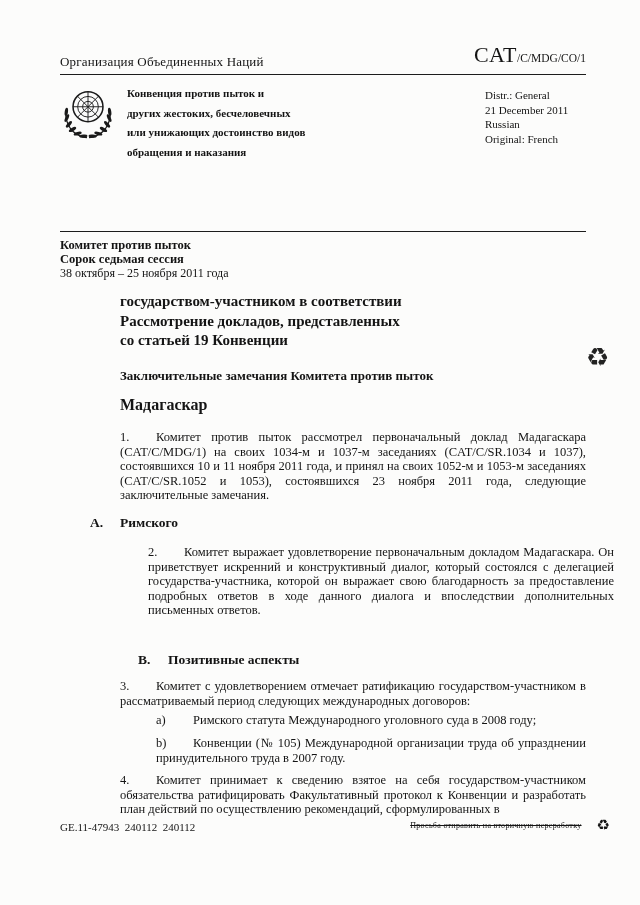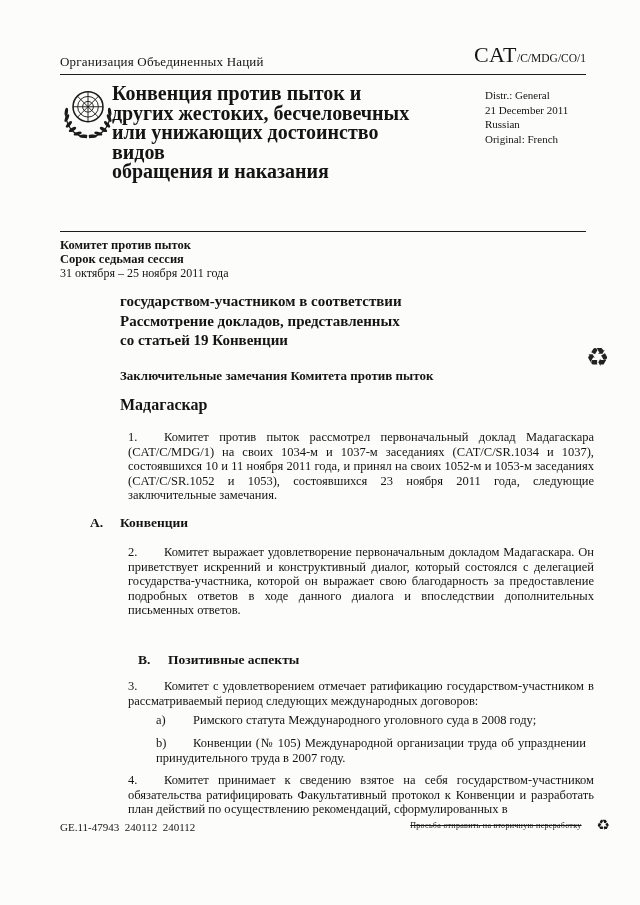--- a/index.html
+++ b/index.html
@@ -13,35 +13,35 @@
   .abs{position:absolute;}
   .rule{position:absolute;left:60px;width:526px;border-top:1.2px solid #1c1c1c;height:0;}
 
   .org{left:60px;top:54px;font-size:13px;letter-spacing:.2px;}
   .symbol{left:386px;top:42px;width:200px;text-align:right;white-space:nowrap;}
   .sym-main{font-size:22px;letter-spacing:.5px;}
   .sym-rest{font-size:11.5px;}
 
   .emblem{left:60px;top:83px;width:56px;height:64px;}
 
-  .doc-title{left:112px;top:84px;width:300px;font-weight:bold;font-size:20px;line-height:19.5px;}
+  .doc-title{left:127px;top:84px;width:300px;font-weight:bold;font-size:11px;line-height:19.5px;}
   .doc-title span{display:block;}
 
   .distr{left:437px;top:88px;font-size:11px;line-height:14.5px;margin-left:48px;}
 
   .committee{left:60px;top:238px;font-size:12.5px;font-weight:bold;}
   .session{left:60px;top:252px;font-size:12.5px;font-weight:bold;}
   .dates{left:60px;top:266px;font-size:12px;}
 
   .main-heading{left:120px;top:292px;width:380px;font-weight:bold;font-size:15px;line-height:19.5px;}
   .main-heading span{display:block;}
   .subheading{left:120px;top:368px;font-size:13px;font-weight:bold;}
   .country{left:120px;top:396px;font-size:16px;font-weight:bold;}
 
-  .para{left:128px;width:466px;font-size:12.5px;line-height:14.5px;text-align:justify;}
+  .para{left:120px;width:466px;font-size:12.5px;line-height:14.5px;text-align:justify;}
   .para .num{display:inline-block;width:36px;}
   .para.sub{left:156px;width:430px;}
   .para.sub .num{width:37px;}
 
   .section-head{left:90px;font-size:13.5px;font-weight:bold;}
   .section-head .snum{display:inline-block;width:30px;}
 
   .footer-code{left:60px;top:821px;font-size:11px;white-space:pre;}
   .footer-recycle{right:50px;top:818px;display:flex;align-items:center;gap:15px;}
   .recycle-text{font-size:8px;letter-spacing:.3px;text-decoration:line-through;text-decoration-thickness:0.5px;}
@@ -104,40 +104,40 @@
     <div>Distr.: General</div>
     <div>21 December 2011</div>
     <div>Russian</div>
     <div>Original: French</div>
   </div>
 
   <div class="rule" style="top:231px;"></div>
 
   <div class="abs committee">Комитет против пыток</div>
   <div class="abs session">Сорок седьмая сессия</div>
-  <div class="abs dates">31 октября – 25 ноября 2011 года</div>
+  <div class="abs dates">38 октября – 25 ноября 2011 года</div>
 
   <div class="abs main-heading">
     <span>государством-участником в соответствии</span>
     <span>Рассмотрение докладов, представленных</span>
     <span>со статьей 19 Конвенции</span>
   </div>
 
   <div class="abs subheading">Заключительные замечания Комитета против пыток</div>
   <div class="abs country">Мадагаскар</div>
 
   <div class="abs para" style="top:430px;">
     <span class="num">1.</span><span>Комитет против пыток рассмотрел первоначальный доклад Мадагаскара (CAT/C/MDG/1) на своих 1034-м и 1037-м заседаниях (CAT/C/SR.1034 и 1037), состоявшихся 10 и 11 ноября 2011 года, и принял на своих 1052-м и 1053-м заседаниях (CAT/C/SR.1052 и 1053), состоявшихся 23 ноября 2011 года, следующие заключительные замечания.</span>
   </div>
 
   <div class="abs section-head" style="top:515px;">
-    <span class="snum">A.</span><span>Конвенции</span>
+    <span class="snum">A.</span><span>Римского</span>
   </div>
 
-  <div class="abs para" style="top:545px;">
+  <div class="abs para" style="top:545px;margin-left:28px;">
     <span class="num">2.</span><span>Комитет выражает удовлетворение первоначальным докладом Мадагаскара. Он приветствует искренний и конструктивный диалог, который состоялся с делегацией государства-участника, которой он выражает свою благодарность за предоставление подробных ответов в ходе данного диалога и впоследствии дополнительных письменных ответов.</span>
   </div>
 
   <div class="abs section-head" style="top:652px;margin-left:48px;">
     <span class="snum">B.</span><span>Позитивные аспекты</span>
   </div>
 
   <div class="abs para" style="top:679px;">
     <span class="num">3.</span><span>Комитет с удовлетворением отмечает ратификацию государством-участником в рассматриваемый период следующих международных договоров:</span>
   </div>

